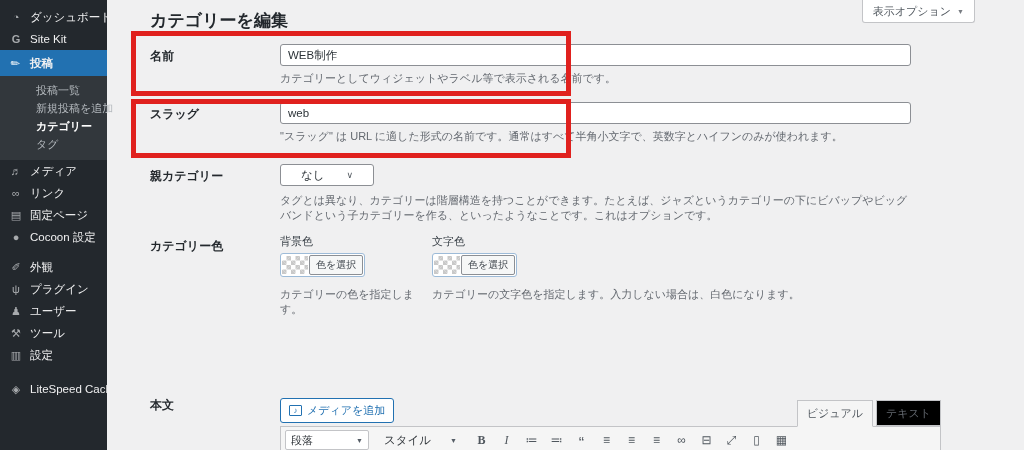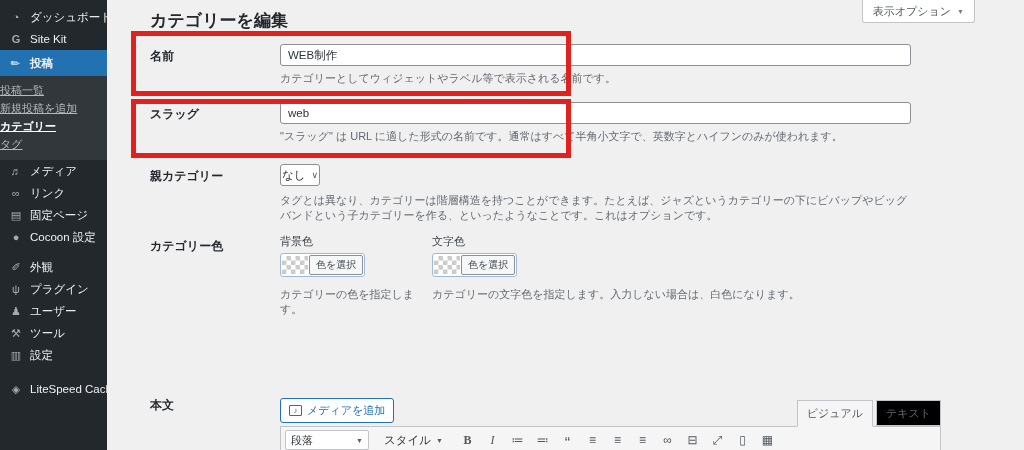--- a/index.html
+++ b/index.html
@@ -25,22 +25,22 @@
   .menu-item.active {
     background:var(--menu-active-blue,#2271b1); height:26px; position:relative; font-weight:bold;
   }
   .menu-item.active .ico { color:#fff; }
   .menu-item.active::after {
     content:""; position:absolute; right:-6px; top:50%; margin-top:-6px;
     border:6px solid transparent; border-left-color:var(--menu-active-blue,#2271b1);
   }
   .submenu { background:#32373c; padding:5px 0 7px 0; }
   .submenu-item {
-    height:18px; display:flex; align-items:center; 
-    font-size:11px; color:#b4b9be; cursor:pointer; white-space:nowrap;text-decoration:underline;
+    height:18px; display:flex; align-items:center; padding-left:36px;
+    font-size:11px; color:#b4b9be; cursor:pointer; white-space:nowrap;
   }
   .submenu-item.current { color:#fff; font-weight:bold; }
   .menu-gap-sm { height:8px; }
   .menu-gap-lg { height:12px; }
   .bubble-icon { width:10px; height:7px; background:#a7aaad; border-radius:2px; position:relative; display:inline-block; }
   .bubble-icon::after {
     content:""; position:absolute; left:2px; bottom:-3px;
     border:3px solid transparent; border-top-color:#a7aaad; border-left-color:#a7aaad;
   }
   .rot45 { display:inline-block; transform:rotate(-40deg); }
@@ -59,21 +59,21 @@
   .frow-label { width:130px; padding-top:4px; font-size:12px; font-weight:bold; color:#23282d; }
   .frow-field { width:631px; }
   .txt-input {
     width:631px; height:22px; border:1px solid #8c8f94; border-radius:3px;
     padding:4px 7px; font-size:11.5px; color:#2c3338; background:#fff;
     font-family:"Liberation Sans","DejaVu Sans",sans-serif;
   }
   .txt-input::placeholder { color:#949a9f; }
   .desc { margin-top:5px; font-size:11px; color:#646970; line-height:1.4; }
   .fake-select {
-    display:inline-flex; align-items:center; gap:6px; height:22px; padding:0 1px;
+    display:inline-flex; align-items:center; gap:22px; height:22px; padding:0 20px;
     background:#fff; border:1px solid #8c8f94; border-radius:3px;
     font-size:11.5px; color:#2c3338; cursor:pointer;text-align:right;
   }
   .fake-select .chev { font-size:9px; color:#50575e; }
   
   .color-cols { display:flex; }
   .color-col1 { width:152px; }
   .color-col2 { flex:1; }
   .sub-label { font-size:11px; color:#3c434a; }
   .color-wrap {
@@ -122,21 +122,21 @@
     border:1px solid #c3c4c7; background:#f5f5f5; height:28px;
     display:flex; align-items:center; padding:0 4px; gap:2px; position:relative; z-index:1;
   }
   .para-select {
     width:84px; height:20px; background:#fff; border:1px solid #c3c4c7; border-radius:2px;
     display:inline-flex; align-items:center; justify-content:space-between;
     padding:0 5px; font-size:11px; color:#32373c; cursor:pointer; margin-right:6px;
   }
   .para-select .arr, .styles-dd .arr { font-size:7px; color:#555d66; }
   .styles-dd {
-    display:inline-flex; align-items:center; gap:5px; padding:0 7px; height:20px;
+    display:inline-flex; align-items:center; gap:19px; padding:0 7px; height:20px;
     font-size:11.5px; color:#32373c; cursor:pointer; margin-right:4px;
   }
   .tbtn {
     width:23px; height:20px; display:inline-flex; align-items:center; justify-content:center;
     font-size:12px; color:#50575e; cursor:pointer; border-radius:2px; background:transparent; border:none;
   }
   .tbtn.b { font-weight:bold; font-family:"Liberation Serif","DejaVu Serif",serif; }
   .tbtn.i { font-style:italic; font-family:"Liberation Serif","DejaVu Serif",serif; }
   .tbtn.q { font-size:16px; line-height:8px; padding-top:7px; }
   

